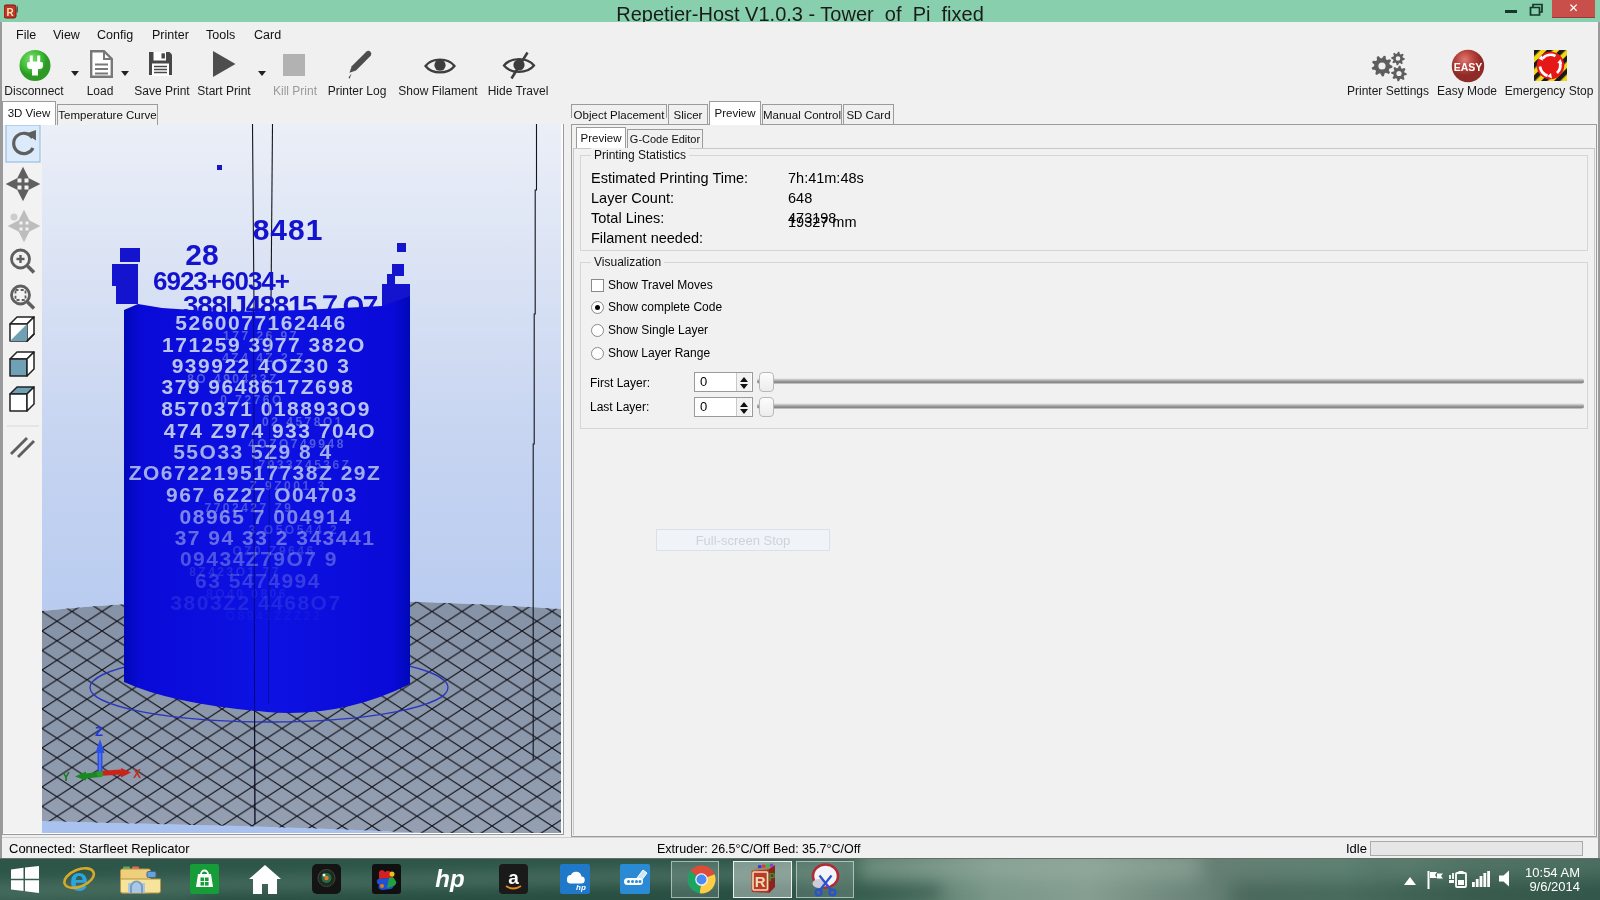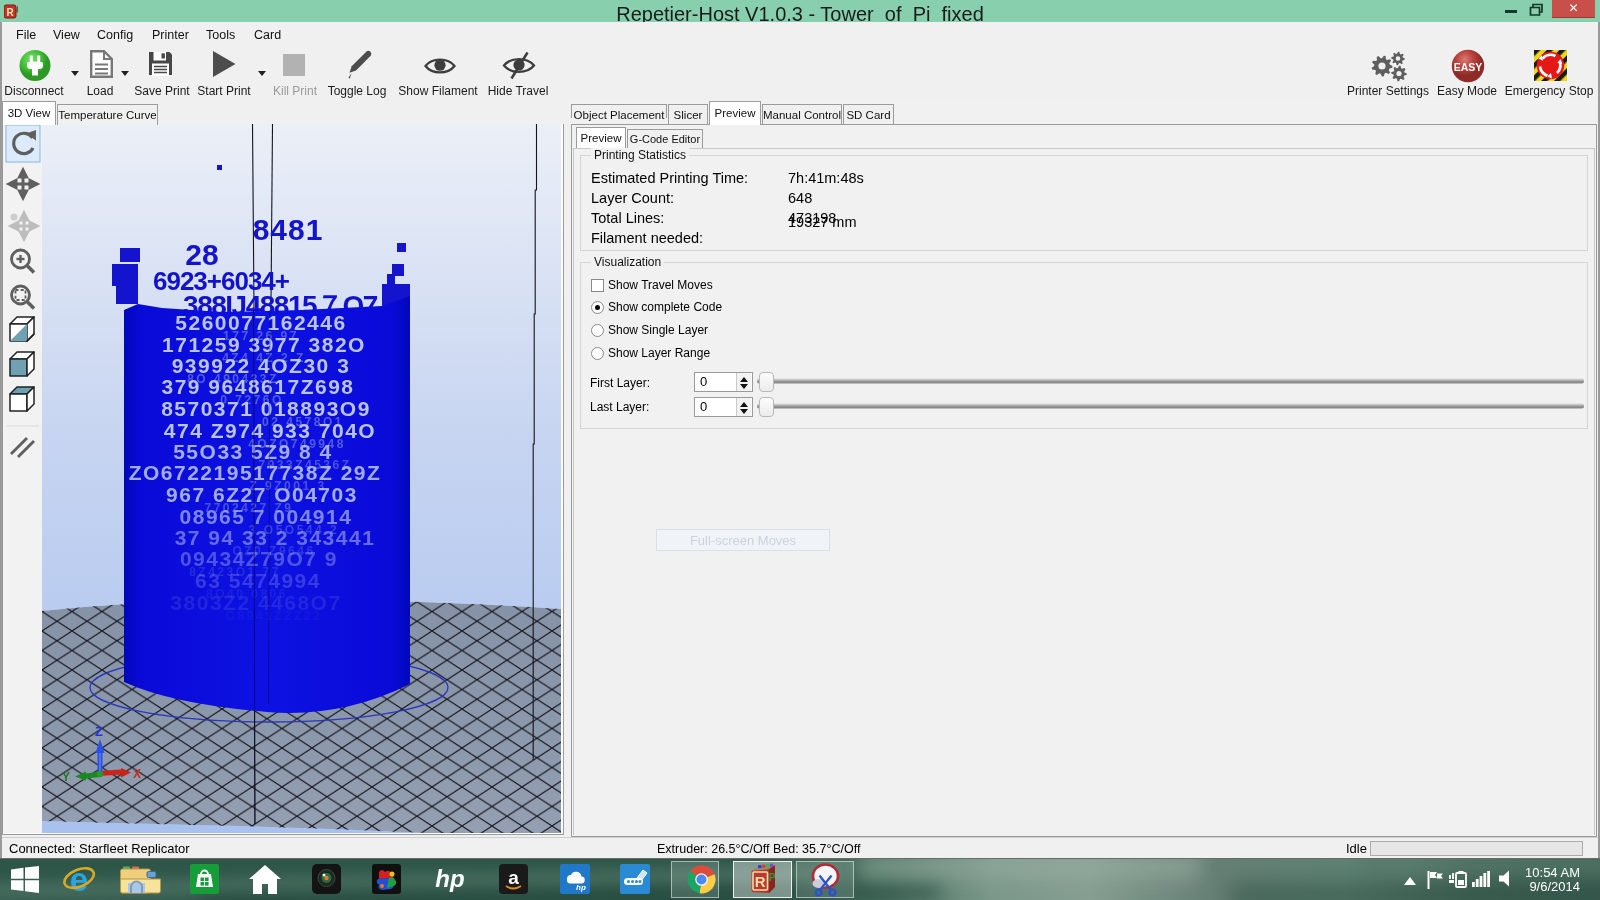--- a/index.html
+++ b/index.html
@@ -89,21 +89,21 @@
  <path d="M2 1 L24.5 14 L2 27 z" fill="#4d4d4d"></path>
   </svg>
 <div class="tlbl abs" style="left:224px;top:84px">Start Print</div>
 <div class="drop abs" style="left:258px;top:71px"></div>
 <div class="abs" style="left:283px;top:54px;width:22px;height:22px;background:#b2b2b2"></div>
 <div class="tlbl abs dis" style="left:295px;top:84px">Kill Print</div>
 <svg class="abs" style="left:346px;top:49px" width="27" height="31" viewBox="0 0 27 31">
  <path d="M20.5 2.5 a3 3 0 0 1 4.2 4.2 L10 21.5 l-6.5 2.2 2.2 -6.5 z" fill="#4d4d4d"></path>
  <path d="M5.5 24.5 l-1.8 5.3 -1.2 -1.2 z" fill="#4d4d4d"></path>
   </svg>
-<div class="tlbl abs" style="left:357px;top:84px">Toggle Log</div>
+<div class="tlbl abs" style="left:357px;top:84px">Printer Log</div>
 <svg class="abs" style="left:424px;top:55px" width="32" height="22" viewBox="0 0 32 22">
  <path d="M1.5 11 C8 2.5 24 2.5 30.5 11 C24 19.5 8 19.5 1.5 11 z" fill="none" stroke="#3d3d3d" stroke-width="2.3"></path>
  <circle cx="16" cy="10.2" r="5.6" fill="#3d3d3d"></circle>
   </svg>
 <div class="tlbl abs" style="left:438px;top:84px">Show Filament</div>
 <svg class="abs" style="left:502px;top:51px" width="34" height="29" viewBox="0 0 34 29">
  <path d="M2 14.5 C9 6 25 6 32 14.5 C25 23 9 23 2 14.5 z" fill="none" stroke="#3d3d3d" stroke-width="2.3"></path>
  <circle cx="17" cy="14" r="5.6" fill="#3d3d3d"></circle>
  <path d="M25.5 1.5 L9.5 27.5" stroke="#3d3d3d" stroke-width="2.5"></path>
   </svg>
@@ -340,21 +340,21 @@
  <div class="ctl" style="left:19px;top:276px">First Layer:</div>
  <div class="spin" style="left:123px;top:272px">0<span class="abs" style="right:1px;top:0px;width:15px;height:18px;border-left:1px solid #c8c8c8;background:#f2f2f2"></span><span class="abs" style="right:4.5px;top:4px;width:0;height:0;border-left:4px solid transparent;border-right:4px solid transparent;border-bottom:5px solid #111"></span><span class="abs" style="right:4.5px;top:11px;width:0;height:0;border-left:4px solid transparent;border-right:4px solid transparent;border-top:5px solid #111"></span></div>
  <div class="sgroove" style="left:186px;top:278px;width:827px"></div>
  <div class="sthumb" style="left:188px;top:272px"></div>
  <div class="ctl" style="left:19px;top:300px">Last Layer:</div>
  <div class="spin" style="left:123px;top:297px">0<span class="abs" style="right:1px;top:0px;width:15px;height:18px;border-left:1px solid #c8c8c8;background:#f2f2f2"></span><span class="abs" style="right:4.5px;top:4px;width:0;height:0;border-left:4px solid transparent;border-right:4px solid transparent;border-bottom:5px solid #111"></span><span class="abs" style="right:4.5px;top:11px;width:0;height:0;border-left:4px solid transparent;border-right:4px solid transparent;border-top:5px solid #111"></span></div>
  <div class="sgroove" style="left:186px;top:303px;width:827px"></div>
  <div class="sthumb" style="left:188px;top:297px"></div>
 </div>
 
-<div class="abs" style="left:656px;top:529px;width:174px;height:22px;background:rgba(240,243,249,.92);border:1px solid rgba(213,222,236,.9);color:#ccd3dd;font-size:13px;text-align:center;line-height:21px;z-index:5">Full-screen Moves</div>
+<div class="abs" style="left:656px;top:529px;width:174px;height:22px;background:rgba(240,243,249,.92);border:1px solid rgba(213,222,236,.9);color:#ccd3dd;font-size:13px;text-align:center;line-height:21px;z-index:5">Full-screen Stop</div>
 
 <div class="abs" id="statusbar">
  <span class="abs" style="left:9px;top:3px">Connected: Starfleet Replicator</span>
  <span class="abs" style="left:657px;top:4px;font-size:12.5px">Extruder: 26.5°C/Off Bed: 35.7°C/Off</span>
  <span class="abs" style="left:1346px;top:3px">Idle</span>
  <div class="abs" style="left:1370px;top:3px;width:213px;height:15px;border:1px solid #aaa;background:#e6e6e6"></div>
 </div>
 
 <div class="abs" style="left:0;top:22px;width:2px;height:836px;background:#9a9a9a"></div>
 <div class="abs" style="left:1598px;top:22px;width:2px;height:836px;background:#9a9a9a"></div>

